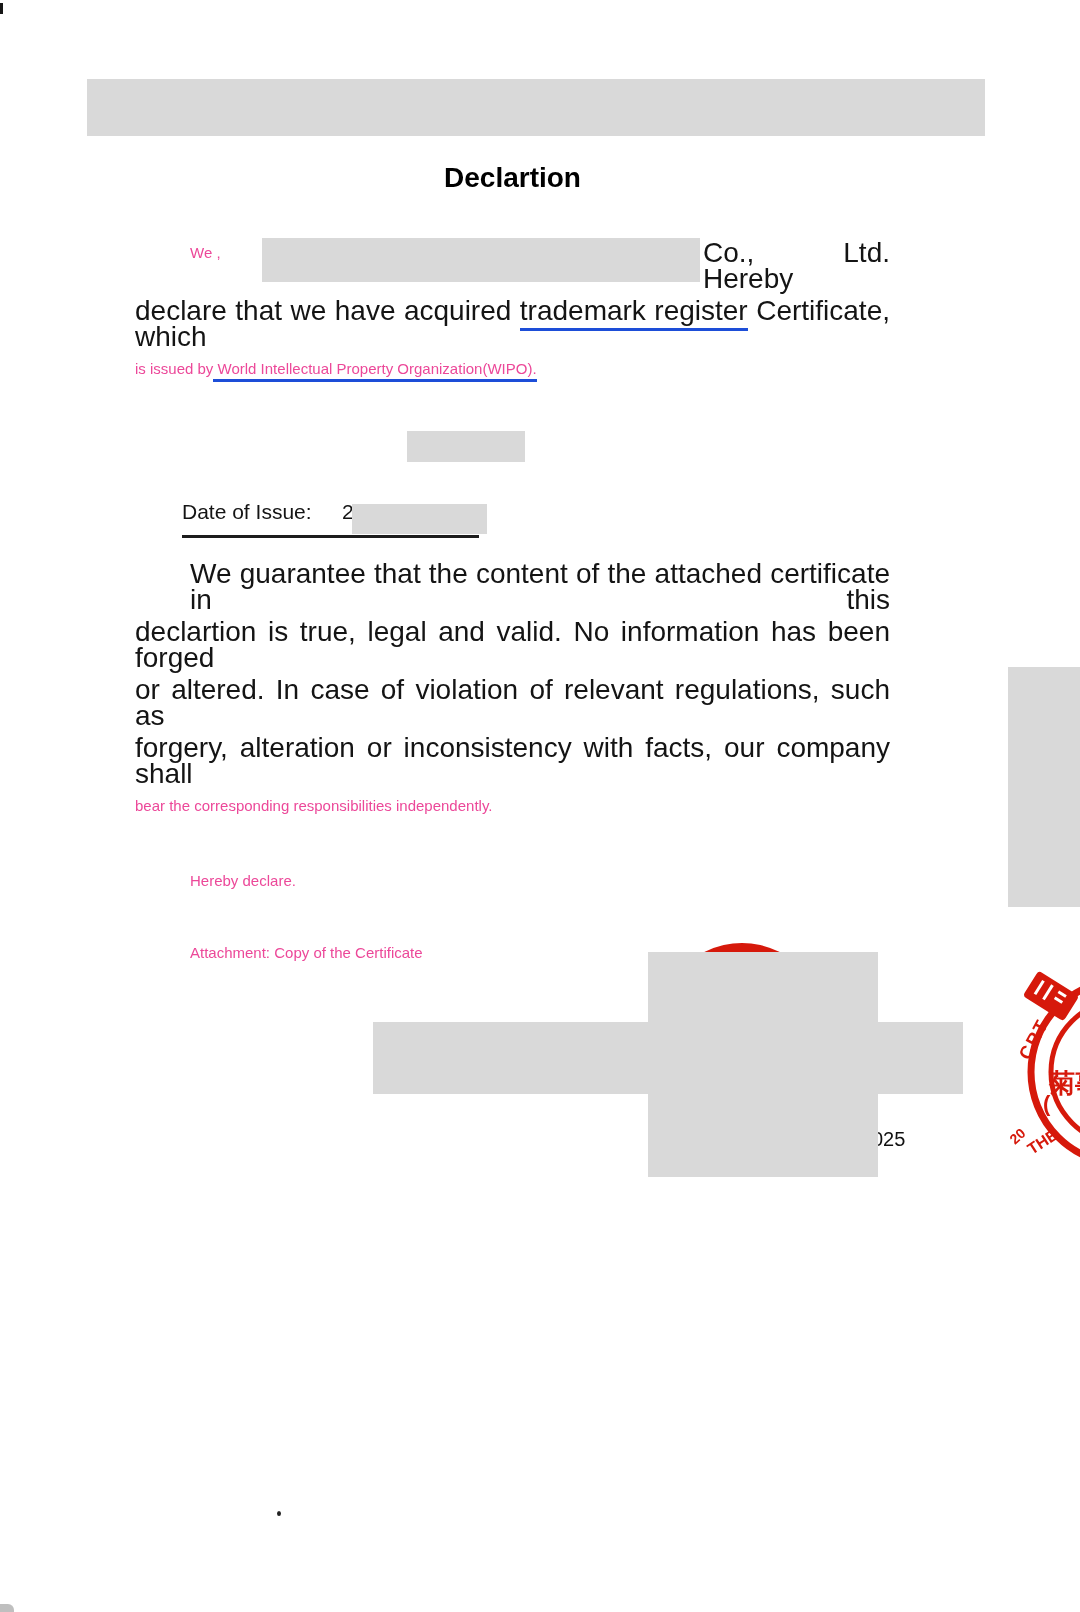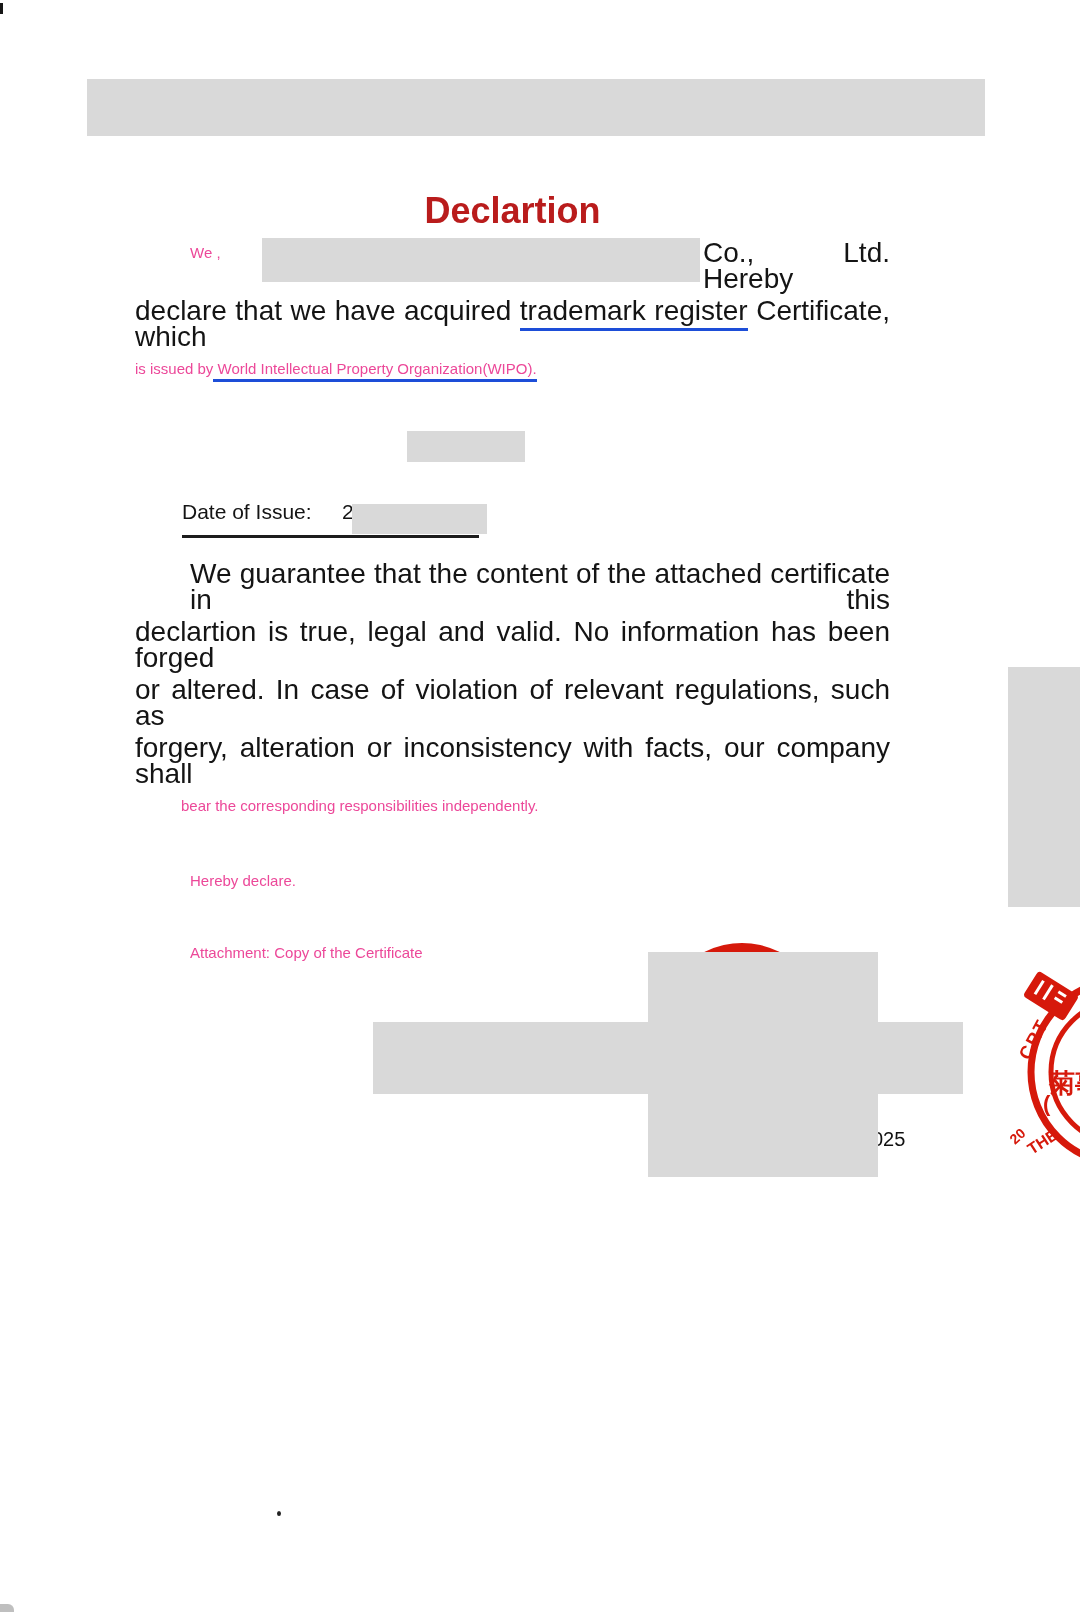--- a/index.html
+++ b/index.html
@@ -3,21 +3,21 @@
 <meta charset="utf-8">
 <style>
   html,body{margin:0;padding:0;width:1080px;height:1612px;background:#ffffff;overflow:hidden;
     font-family:"Liberation Sans",sans-serif;color:#151515;}
   #page{position:relative;width:1080px;height:1612px;background:#fff;}
 
   
   .tline{position:absolute;font-size:15px;line-height:26px;white-space:nowrap;color:#ec4899;}
   .jline{position:absolute;font-size:28px;line-height:26px;text-align:justify;text-align-last:justify;color:#141414;}
   .title{position:absolute;left:135px;top:162px;width:755px;text-align:center;
-    font-size:36px;font-weight:700;color:#b91c1c;margin-top:28px;}
+    font-size:28px;font-weight:700;color:#000000;}
   .u-span{border-bottom:3px solid #1d4ed8;padding-bottom:2px;}
   .fieldwrap{position:absolute;height:37px;border-bottom:3px solid #1c1c1c;font-size:21px;color:#141414;}
   .fieldwrap span{display:inline-block;padding-top:2px;}
 
   
   .redact{position:absolute;background:#d9d9d9;z-index:2;}
 
   
   .stamp-arc{position:absolute;left:648px;top:943px;width:188px;height:220px;border-radius:50%;
     background:#d6190b;z-index:1;}
@@ -52,21 +52,21 @@
   <div class="redact" style="left:407px;top:431px;width:118px;height:31px;"></div>
 
   <div class="fieldwrap" style="left:182px;top:498px;width:297px;"><span>Date of Issue:</span></div>
   <div class="frag2">2</div>
   <div class="redact" style="left:352px;top:504px;width:135px;height:30px;"></div>
 
   <div class="jline" style="left:190px;top:561px;width:700px;">We guarantee that the content of the attached certificate in this</div>
   <div class="jline" style="left:135px;top:619px;width:755px;">declartion is true, legal and valid. No information has been forged</div>
   <div class="jline" style="left:135px;top:677px;width:755px;">or altered. In case of violation of relevant regulations, such as</div>
   <div class="jline" style="left:135px;top:735px;width:755px;">forgery, alteration or inconsistency with facts, our company shall</div>
-  <div class="tline" style="left:135px;top:793px;margin-left:46px;">bear the corresponding responsibilities independently.</div>
+  <div class="tline" style="left:135px;top:793px;">bear the corresponding responsibilities independently.</div>
 
   <div class="tline" style="left:190px;top:868px;text-align:right;">Hereby declare.</div>
   <div class="tline" style="left:190px;top:940px;">Attachment: Copy of the Certificate</div>
 
   <div class="stamp-arc"></div>
 
   <div class="partial-num">025</div>
 
   <div class="redact" style="left:373px;top:1022px;width:590px;height:72px;"></div>
   <div class="redact" style="left:648px;top:952px;width:230px;height:225px;"></div>

